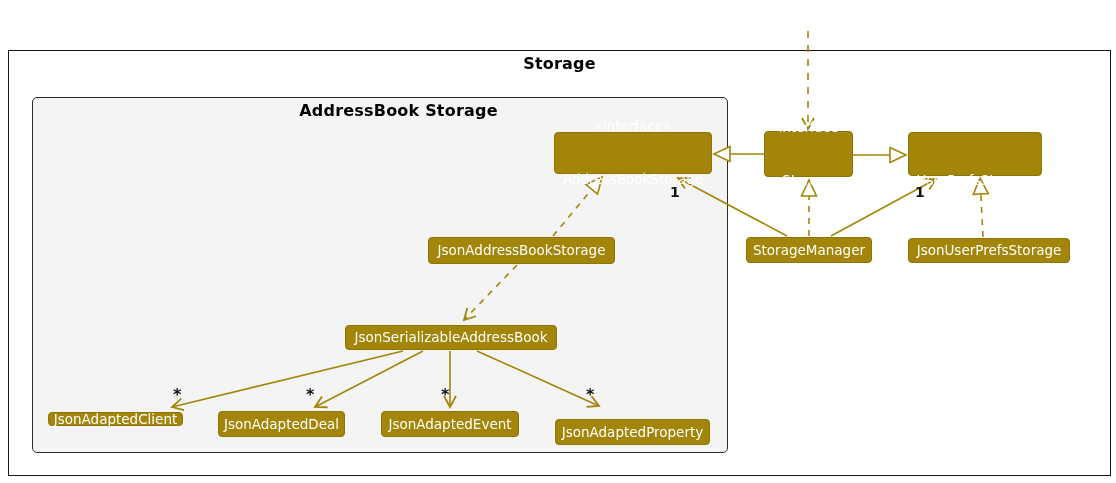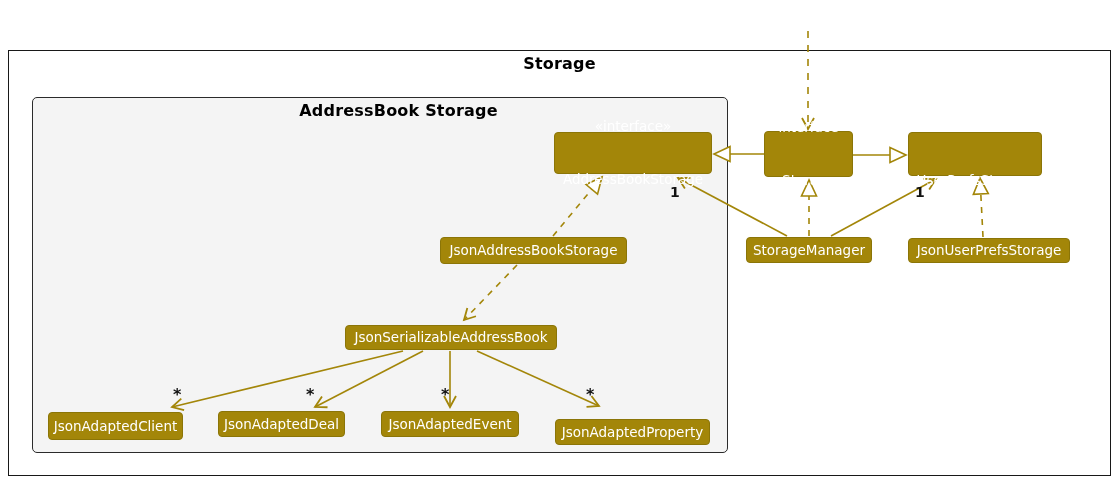--- a/index.html
+++ b/index.html
@@ -85,37 +85,37 @@
   <div class="node" style="left:764px; top:131px; width:89px; height:46px;">
     <span>«interface»</span>
     <span>Storage</span>
   </div>
 
   <div class="node" style="left:908px; top:132px; width:134px; height:44px;">
     <span>«interface»</span>
     <span>UserPrefsStorage</span>
   </div>
 
-  <div class="node" style="left:440px; top:237px; width:187px; height:27px;">
+  <div class="node" style="left:428px; top:237px; width:187px; height:27px;">
     <span>JsonAddressBookStorage</span>
   </div>
 
   <div class="node" style="left:746px; top:237px; width:126px; height:26px;">
     <span>StorageManager</span>
   </div>
 
   <div class="node" style="left:908px; top:238px; width:162px; height:25px;">
     <span>JsonUserPrefsStorage</span>
   </div>
 
   <div class="node" style="left:345px; top:325px; width:212px; height:25px;">
     <span>JsonSerializableAddressBook</span>
   </div>
 
-  <div class="node" style="left:48px; top:412px; width:135px; height:28px;">
+  <div class="node" style="left:48px; top:412px; width:135px; height:14px;">
     <span>JsonAdaptedClient</span>
   </div>
 
   <div class="node" style="left:218px; top:411px; width:127px; height:26px;">
     <span>JsonAdaptedDeal</span>
   </div>
 
   <div class="node" style="left:381px; top:411px; width:138px; height:26px;">
     <span>JsonAdaptedEvent</span>
   </div>

